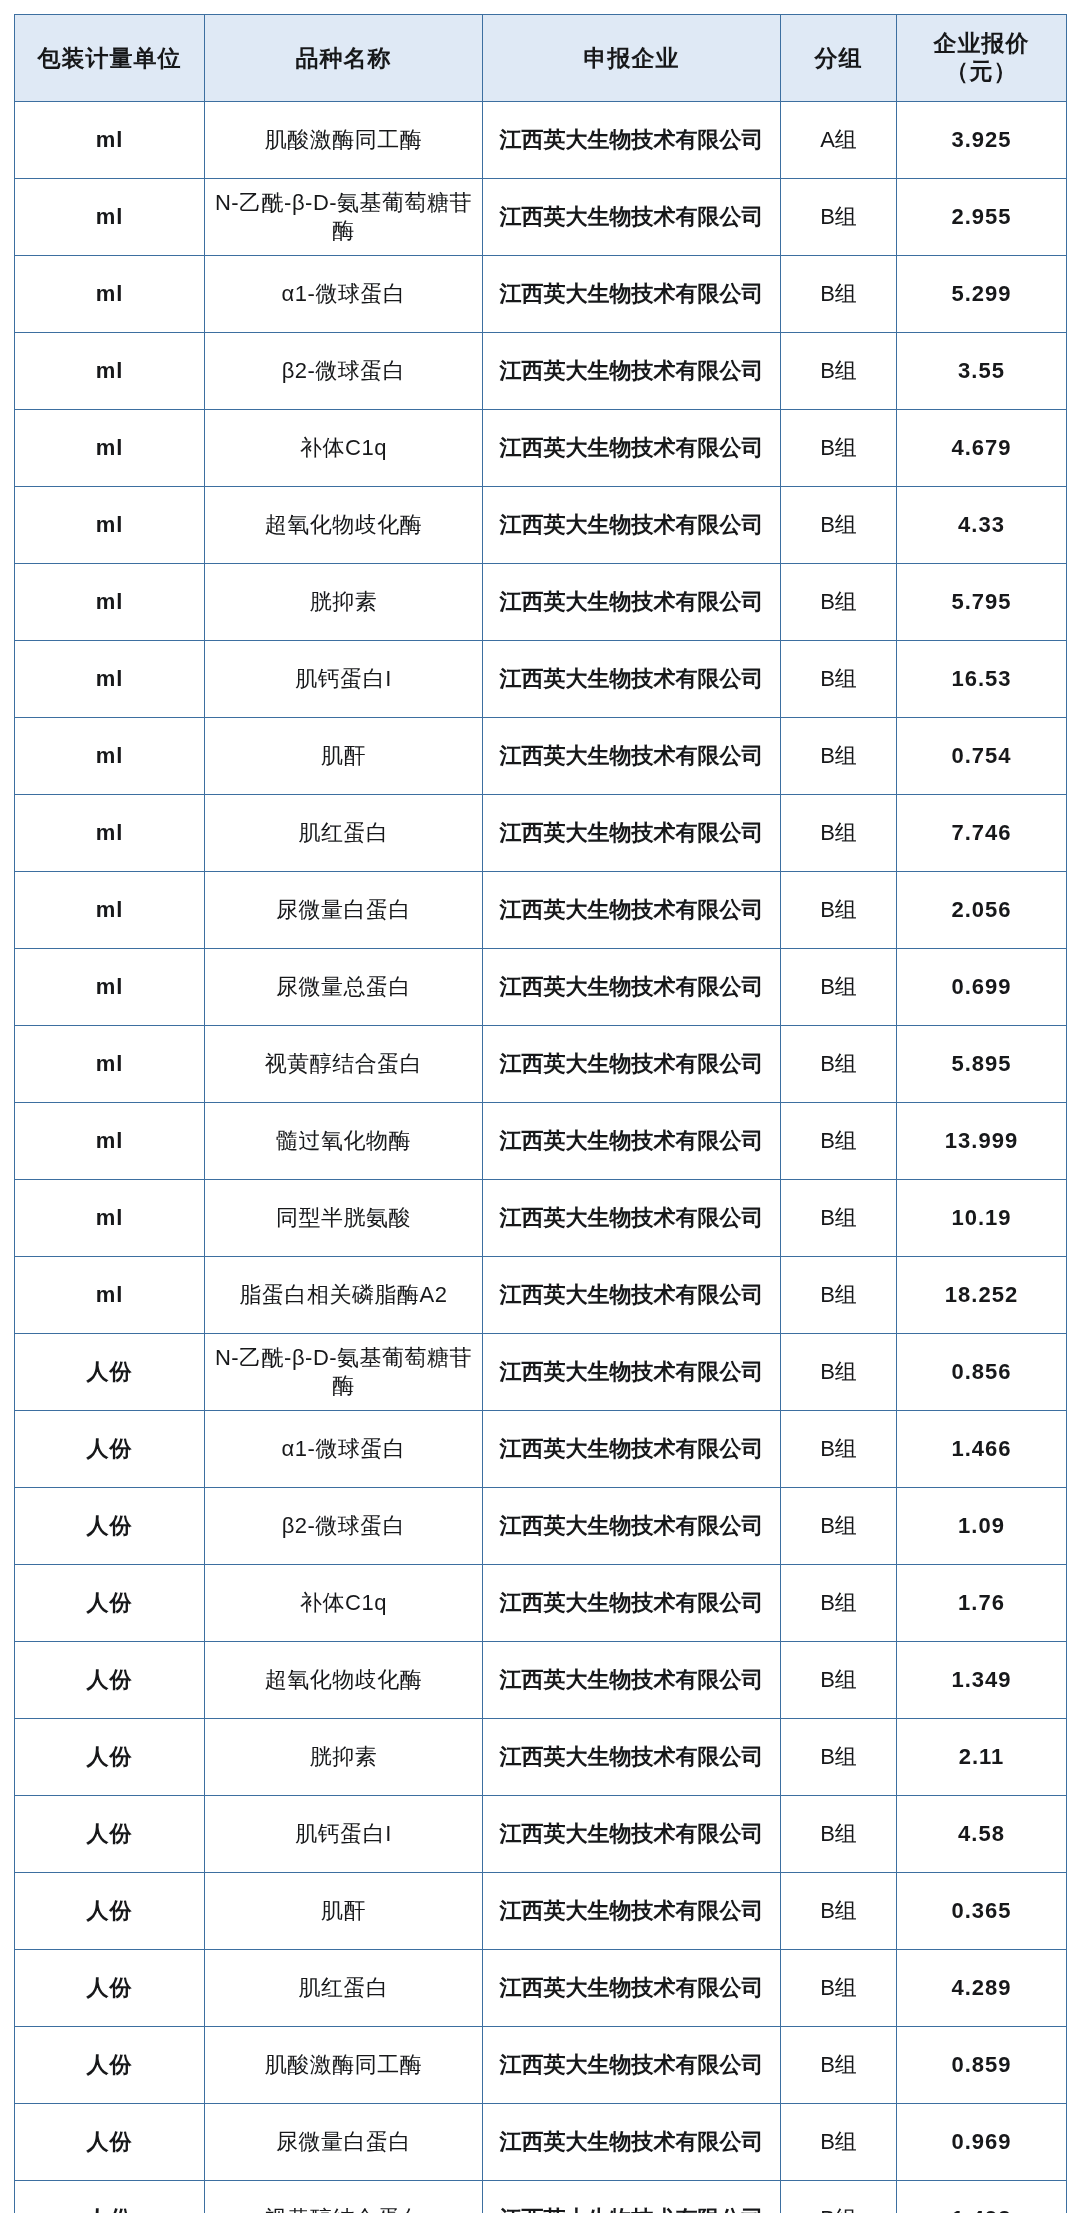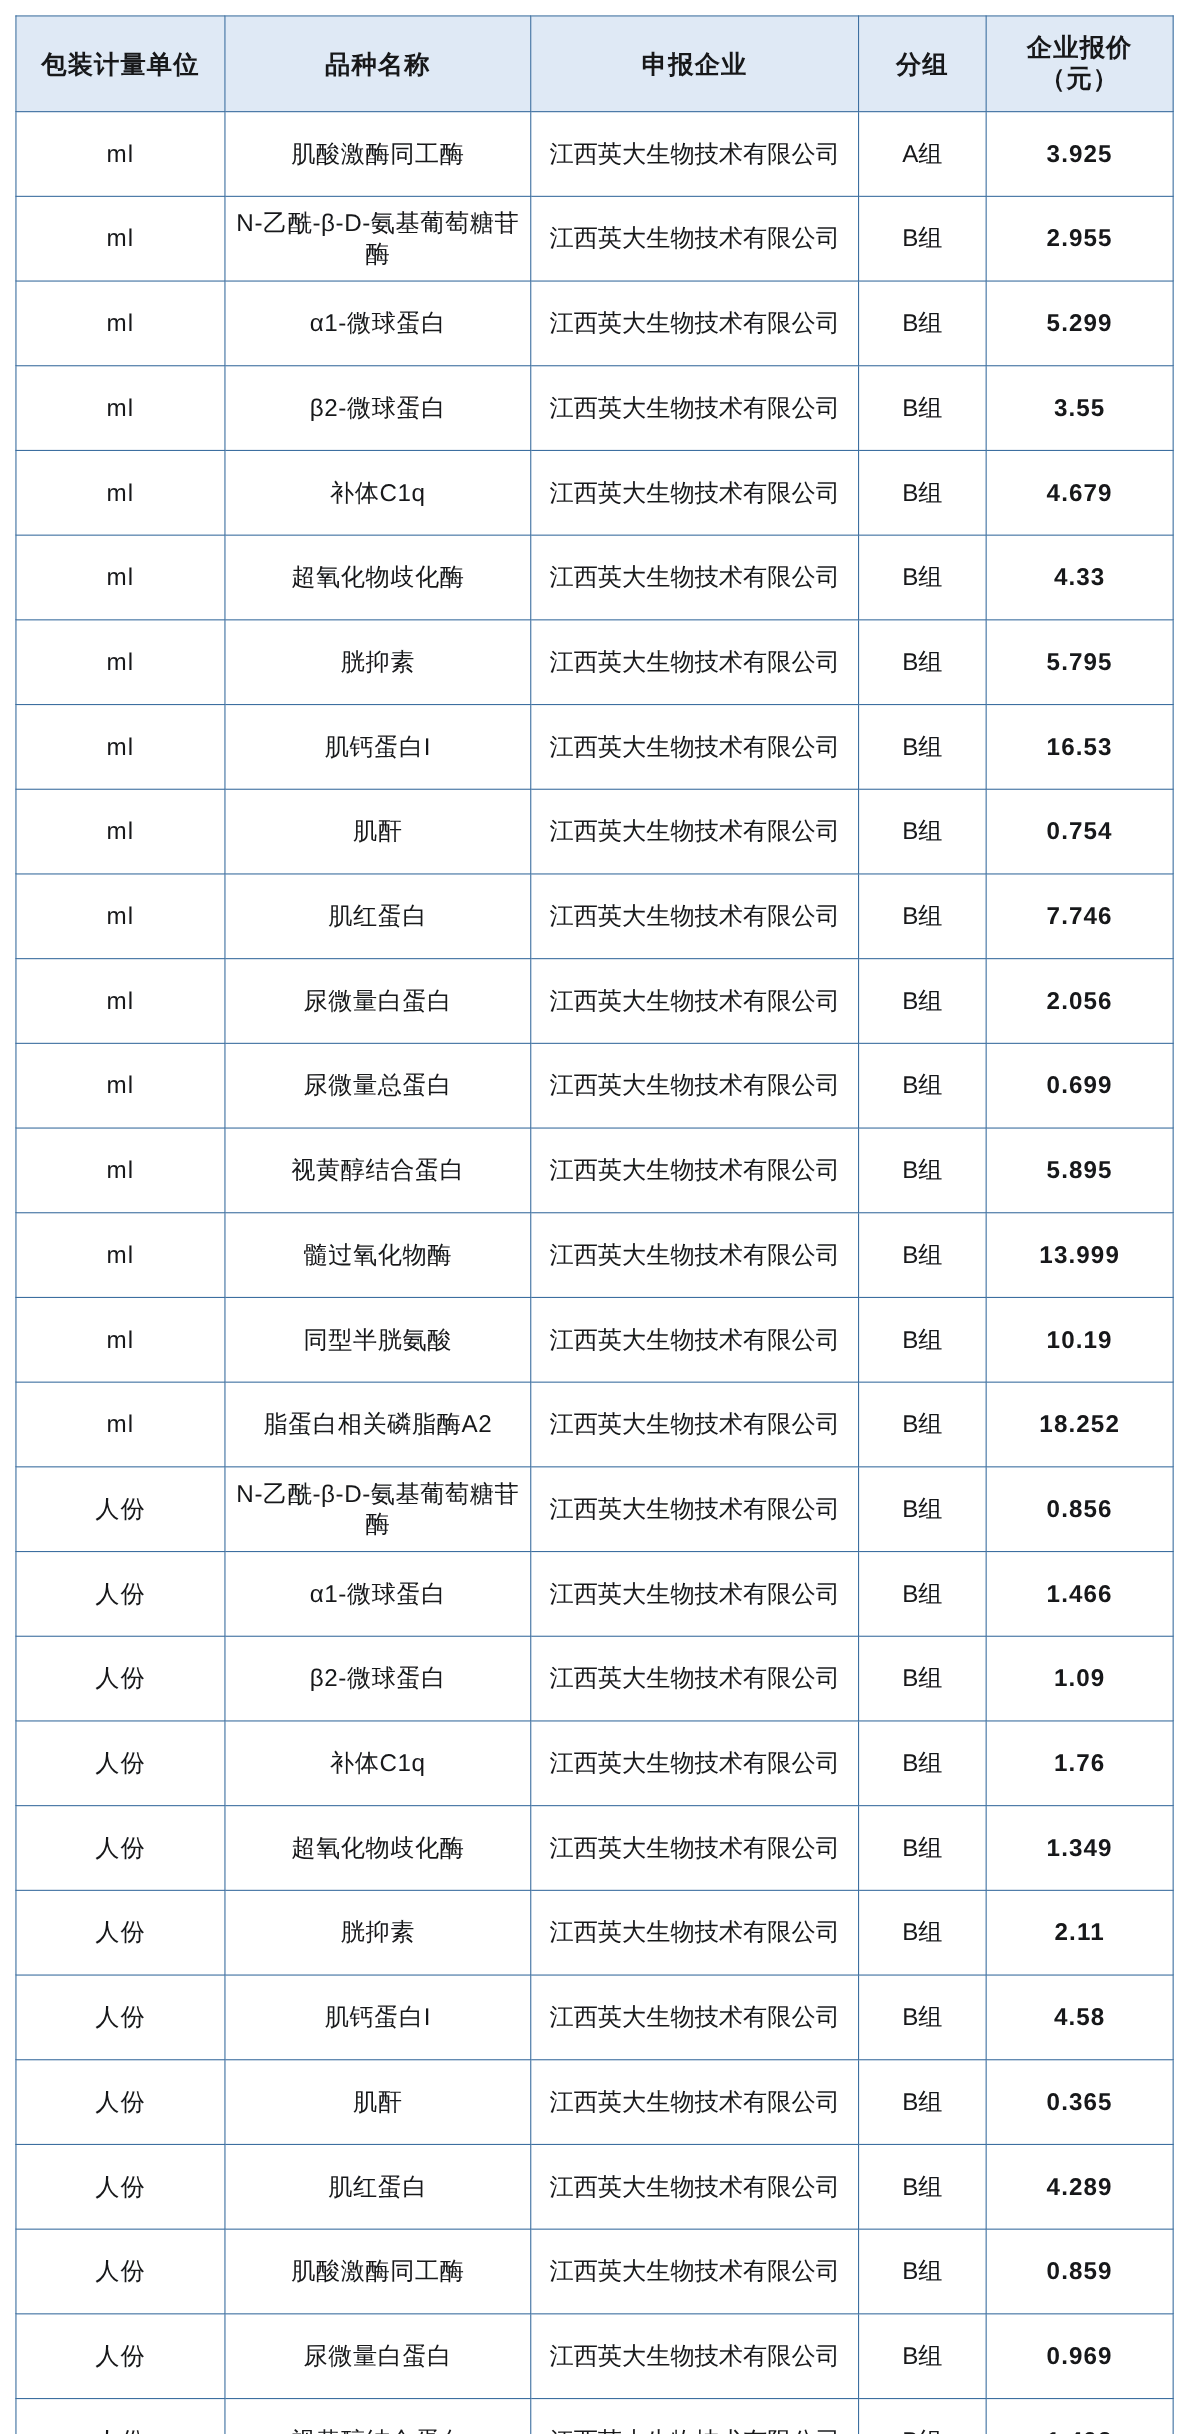--- a/index.html
+++ b/index.html
@@ -45,30 +45,30 @@
     line-height: 1.25;
   }
   table.price-table tbody td {
     font-size: 22px;
     height: 64px;
     padding: 6px 8px;
     line-height: 1.28;
     font-weight: bold;
   }
   table.price-table tbody td.unit {
-    font-weight: normal;
+    font-weight: bold;
     letter-spacing: 1px;
     margin-left: 28px;
   }
   table.price-table tbody td.name {
     font-weight: normal;
     letter-spacing: 0.5px;
   }
   table.price-table tbody td.enterprise {
-    font-weight: normal;
+    font-weight: bold;
     letter-spacing: 0px;
     text-align: center;
   }
   table.price-table tbody td.group {
     font-weight: normal;
   }
   table.price-table tbody td.price {
     font-weight: bold;
     letter-spacing: 1px;
     margin-left: 26px;

